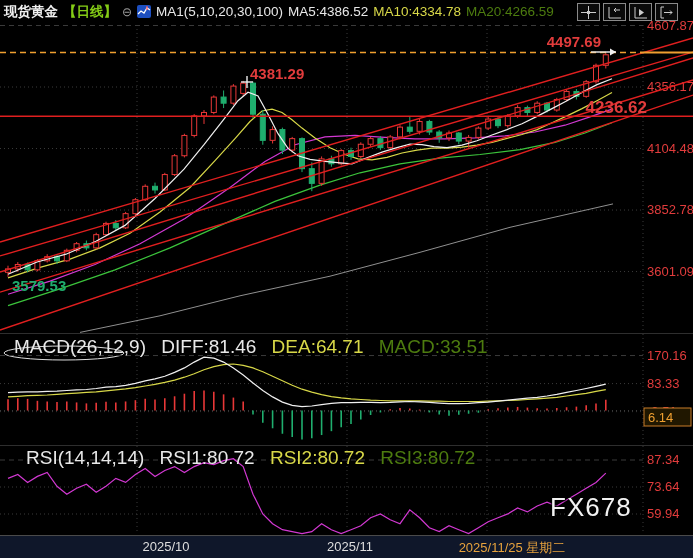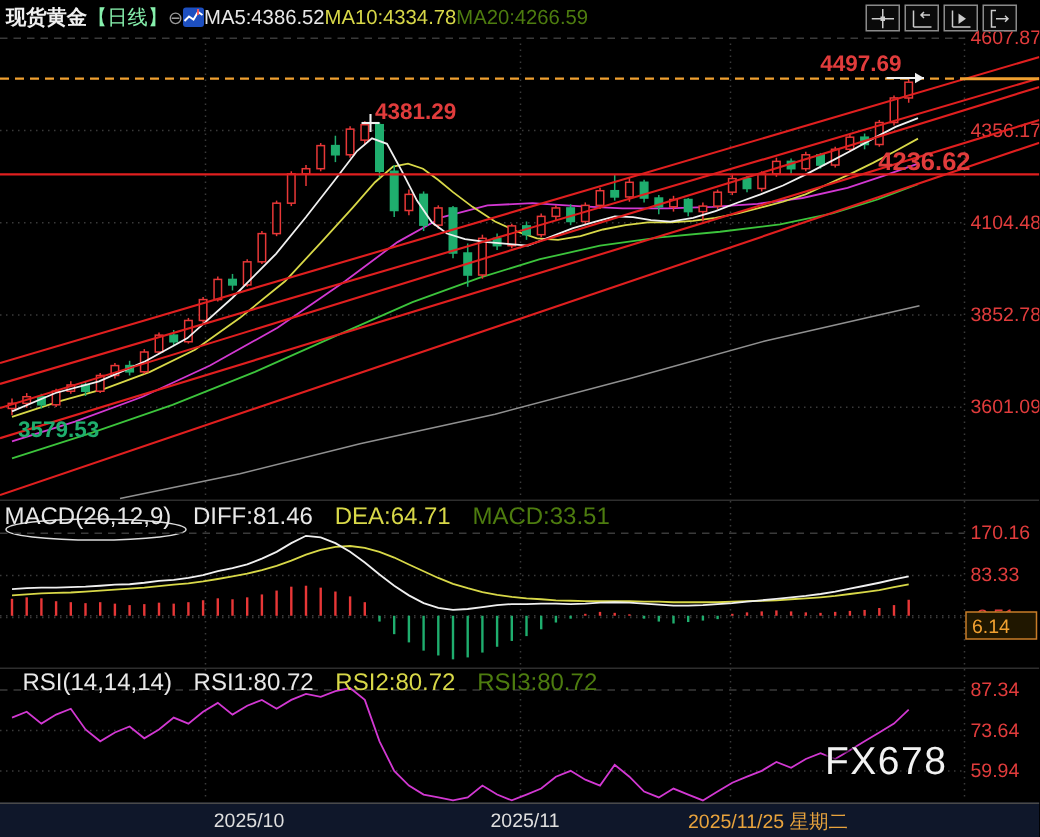--- a/index.html
+++ b/index.html
@@ -1,31 +1,31 @@
 <!DOCTYPE html>
 <html><head>
 <meta charset="utf-8">
 <style>
   html,body{margin:0;padding:0;background:#000;}
   #app{position:relative;width:693px;height:558px;background:#000;overflow:hidden;
        font-family:"Liberation Sans",sans-serif;}
   #chart-svg{position:absolute;left:0;top:0;}
-  .hdr{position:absolute;top:2px;left:4px;height:19px;display:flex;align-items:center;
+  .hdr{position:absolute;top:2px;left:4px;height:19px;display:flex;align-items:center;gap:5px;
        font-size:13.5px;white-space:nowrap;z-index:4;}
   .t-sym{color:#f0f0f0;font-weight:bold;}
-  .t-per{color:#86efac;font-weight:normal;}
+  .t-per{color:#84cc16;font-weight:bold;}
   .t-exp{color:#9a9a9a;font-size:12px;}
   .t-w{color:#e8e8e8;}
   .t-y{color:#d8d848;}
   .t-m{color:#4d7c0f;}
   .chart-ico{width:14px;height:13px;background:#1d4fc0;border-radius:2px;display:inline-block;}
   .toolbar{position:absolute;top:3px;left:577px;display:flex;gap:3px;z-index:4;}
   .tb-btn{width:23px;height:18px;border:1px solid #8a8a8a;background:#0a0a0a;display:flex;
           align-items:center;justify-content:center;box-sizing:border-box;}
-  .pane-hdr{position:absolute;left:3px;font-size:16px;white-space:nowrap;z-index:3;}
+  .pane-hdr{position:absolute;left:14px;font-size:19px;white-space:nowrap;z-index:3;}
   #macd-hdr{top:336px;}
   #rsi-hdr{top:447px;margin-left:12px;}
   .pane-hdr span{margin-right:10px;}
   #time-bar{position:absolute;left:0;top:535px;width:693px;height:23px;background:#0f172a;
             border-top:1px solid #4a4a4a;box-sizing:border-box;z-index:3;}
   .t-label{position:absolute;top:3px;transform:translateX(-50%);font-size:13px;color:#dedede;}
   .t-label.orange{color:#e8a33d;}
   #watermark{position:absolute;left:550px;top:492px;font-size:26px;color:#f2f2f2;z-index:6;
              letter-spacing:1px;text-shadow:1px 1px 2px #000,-1px -1px 2px #000;}
 </style>
@@ -290,20 +290,21 @@
   <div class="hdr">
     <span class="t-sym">现货黄金</span>
     <span class="t-per">【日线】</span>
     <span class="t-exp">⊖</span>
     <span class="chart-ico">
       <svg width="14" height="13" viewBox="0 0 14 13">
         <polyline points="1,9 4,6 7,8 10,3 13,5" fill="none" stroke="#fff" stroke-width="1.3"></polyline>
         <line x1="10" y1="1" x2="10" y2="5" stroke="#ff5555" stroke-width="1.2"></line>
       </svg>
     </span>
+    <span class="t-w">MA1(5,10,20,30,100)</span>
     <span class="t-w">MA5:4386.52</span>
     <span class="t-y">MA10:4334.78</span>
     <span class="t-m">MA20:4266.59</span>
   </div>
 
   <div class="toolbar">
     <div class="tb-btn">
       <svg width="15" height="13" viewBox="0 0 15 13">
         <line x1="7.5" y1="0" x2="7.5" y2="13" stroke="#ccc"></line>
           <line x1="0" y1="6.5" x2="15" y2="6.5" stroke="#ccc"></line>

